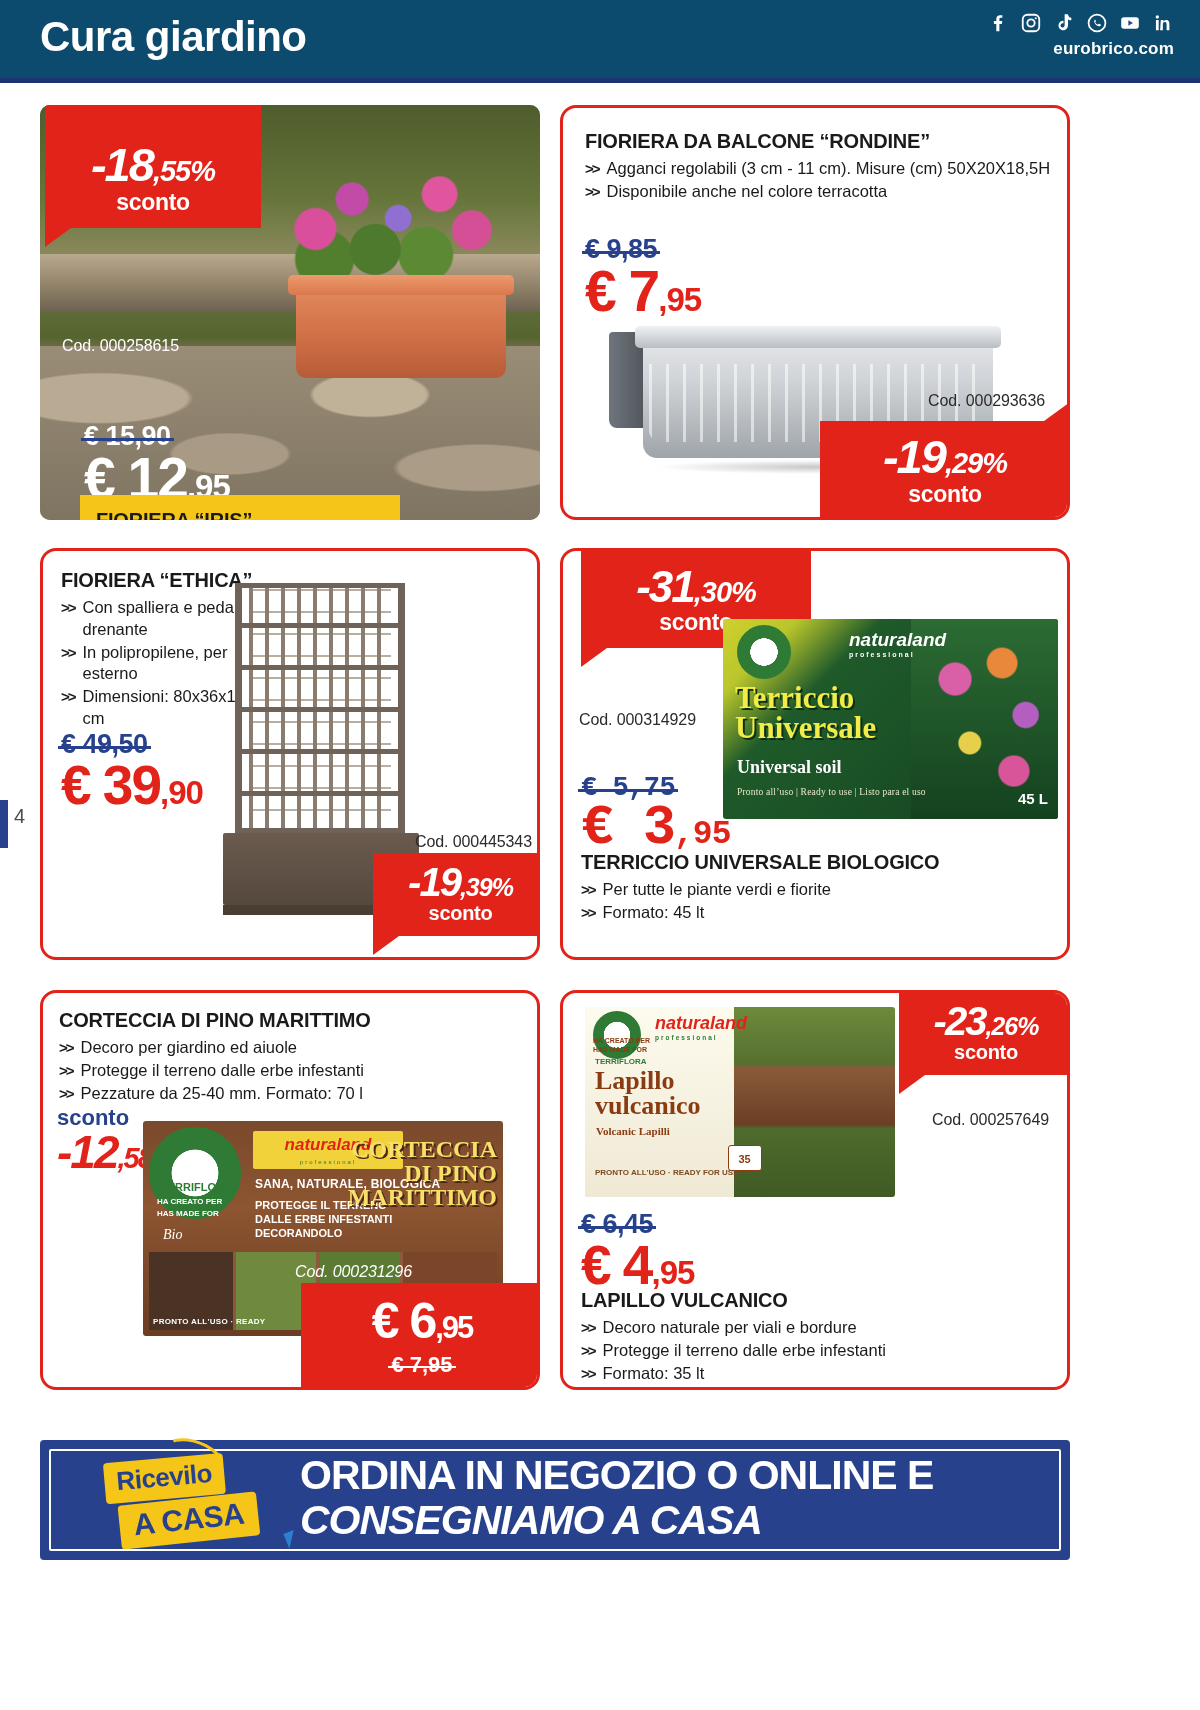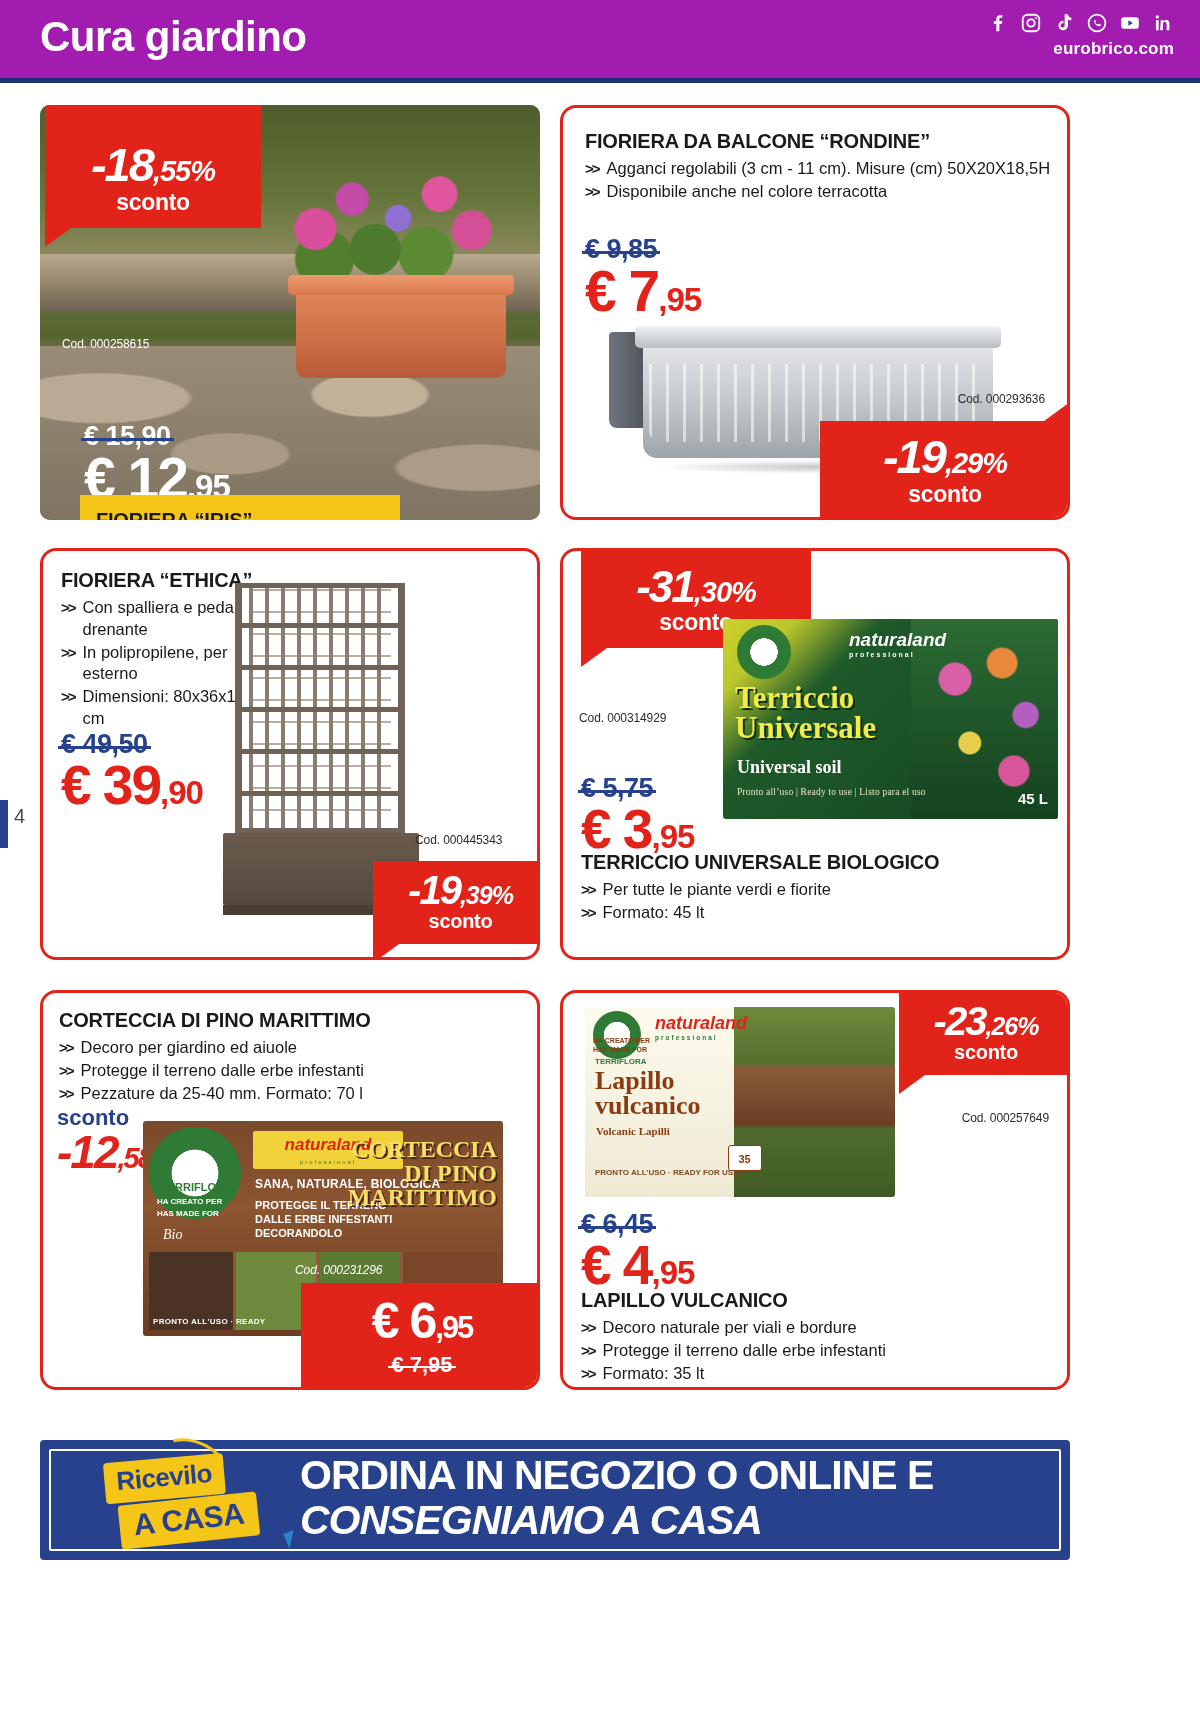--- a/index.html
+++ b/index.html
@@ -7,21 +7,21 @@
     width: 1200px; height: 1710px;
     font-family: "Liberation Sans", sans-serif;
     background: #ffffff;
     position: relative;
     overflow: hidden;
   }
 
   
   .header {
     position: absolute; left: 0; top: 0; width: 1200px; height: 78px;
-    background: #a21caf;
+    background: #0c4a6e;
   }
   .header-title {
     position: absolute; left: 40px; top: 13px;
     font-size: 42px; font-weight: bold; color: #ffffff;
     letter-spacing: -0.5px;
   }
   .header-right {
     position: absolute; right: 26px; top: 10px;
     text-align: right;
   }
@@ -78,21 +78,21 @@
     content: ""; position: absolute; left: -3px; right: -3px; top: 54%;
     height: 3px; background: #27418c;
   }
   .newprice {
     color: #e2231a; font-weight: bold; letter-spacing: -2px;
     font-size: 53px; line-height: 1; white-space: nowrap;
   }
   .newprice .cents { font-size: 33px; letter-spacing: -1px; }
 
   .code {
-    font-size: 12px; color: #2b2b2b; letter-spacing: -0.1px;
+    font-size: 16px; color: #2b2b2b; letter-spacing: -0.1px;
   }
 
   
   .flag {
     position: absolute; background: #e2231a; color: #fff;
     text-align: center; padding: 10px 14px 12px;
   }
   .flag .pct {
     font-weight: bold; font-size: 47px; line-height: 0.95;
     letter-spacing: -2px; white-space: nowrap; font-style: italic;
@@ -538,21 +538,21 @@
       <div class="hbar" style="top:124px;"></div>
       <div class="hbar" style="top:166px;"></div>
       <div class="hbar" style="top:208px;"></div>
       <div class="hbar" style="top:245px;"></div>
     </div>
     <div class="ethica-box"></div>
   </div>
 
   <div class="code" style="position:absolute; left:372px; top:282px;">Cod. 000445343</div>
 
-  <div class="flag flag-tail-bl" style="left:330px; top:310px; width:175px; padding:10px 20px 11px;">
+  <div class="flag flag-tail-bl" style="left:330px; top:302px; width:175px; padding:10px 20px 11px;">
     <div class="pct" style="font-size:40px;"><span>-19</span><span class="small" style="font-size:25px;">,39%</span></div>
     <div class="sconto" style="font-size:20px;">sconto</div>
   </div>
 </div>
 
 <div class="card" style="left:560px; top:548px; width:510px; height:412px;">
 
   <div class="flag flag-tail-bl" style="left:18px; top:-3px; width:230px; padding:18px 10px 12px;">
     <div class="pct" style="font-size:44px;"><span>-31</span><span class="small">,30%</span></div>
     <div class="sconto">sconto</div>
@@ -563,21 +563,21 @@
   <div class="bag bag-terriccio" style="left:160px; top:68px; width:335px; height:200px;">
     <div class="flowers"></div>
     <div class="seal"></div>
     <div class="brand"><span>naturaland</span><small>professional</small></div>
     <div class="tlabel"><span>Terriccio</span><br><span>Universale</span></div>
     <div class="tsub">Universal soil</div>
     <div class="tfoot">Pronto all’uso | Ready to use | Listo para el uso</div>
     <div class="litres">45 L</div>
   </div>
 
-  <div style="position:absolute; left:18px; top:222px;">
+  <div style="position:absolute; left:18px; top:222px;font-family:Liberation Mono, monospace;">
     <div class="oldprice">€ 5,75</div>
     <div class="newprice" style="font-size:55px; margin-top:-2px;"><span>€ 3</span><span class="cents">,95</span></div>
   </div>
 
   <div style="position:absolute; left:18px; top:300px; width:470px;">
     <div class="ptitle">TERRICCIO UNIVERSALE BIOLOGICO</div>
     <div class="bullets">
       <div class="bullet">
           <span class="chev">&gt;&gt;</span>
           <span>Per tutte le piante verdi e fiorite</span>

